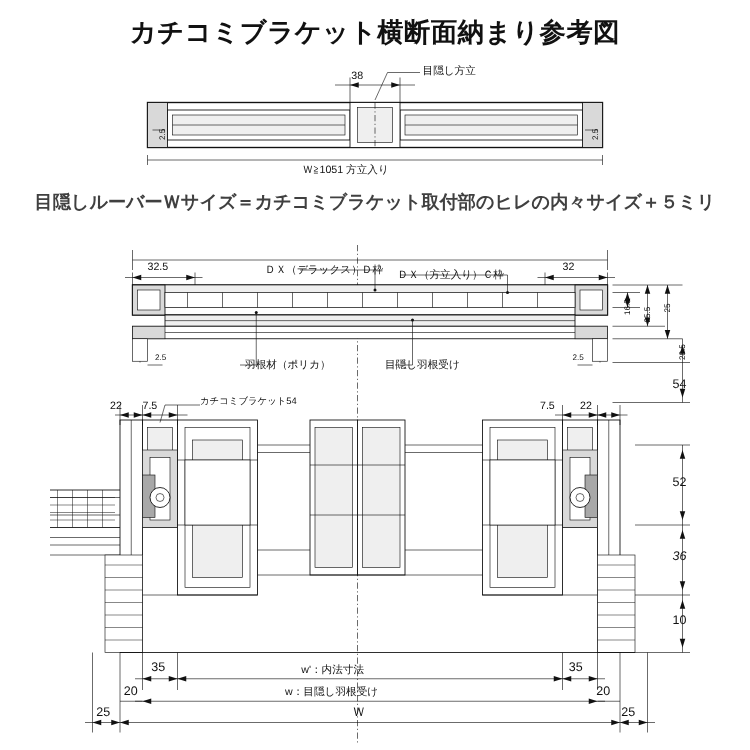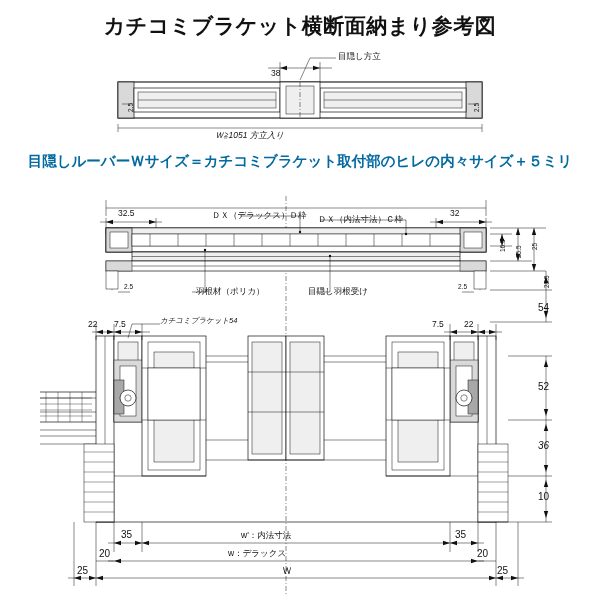--- a/index.html
+++ b/index.html
@@ -29,30 +29,30 @@
     font-weight: bold;
     letter-spacing: 0.5px;
     color: #111;
   }
   .redline {
     left: 0; top: 152px;
     width: 600px;
     text-align: center;
     font-size: 14.5px;
     font-weight: bold;
-    color: #0369a1;
+    color: #404040;
     white-space: nowrap;
   }
   .lbl {
     font-size: 8.5px;
     color: #111;
     white-space: nowrap;
     line-height: 1.05;
   }
-  .lbl.sm { font-size: 7.5px; font-style: italic; }
+  .lbl.sm { font-size: 7.5px; }
   .lbl.xs { font-size: 6.5px; }
   .lbl.md { font-size: 10px; }
   .lbl.rot {
     transform-origin: 0 0;
     transform: rotate(-90deg);
   }
   svg { position: absolute; left: 0; top: 0; }
   .st { stroke: #111; fill: none; }
   .thin { stroke-width: 0.7; }
   .vthin { stroke-width: 0.5; }
@@ -101,23 +101,23 @@
     <line x1="310" y1="58" x2="300" y2="80" class="st vthin"></line>
 
     <line x1="118" y1="124" x2="118" y2="132" class="st vthin"></line>
     <line x1="482" y1="124" x2="482" y2="132" class="st vthin"></line>
     <line x1="118" y1="128" x2="482" y2="128" class="st vthin"></line>
 
     <line x1="122" y1="104" x2="132" y2="104" class="st vthin"></line>
     <line x1="468" y1="104" x2="478" y2="104" class="st vthin"></line>
   </svg>
 
-  <div class="abs lbl" style="left:271px; top:56px;margin-top:13px;">38</div>
+  <div class="abs lbl" style="left:281px; top:56px;">38</div>
   <div class="abs lbl" style="left:338px; top:52px;">目隠し方立</div>
-  <div class="abs lbl" style="left:215px; top:131px;font-style:italic;">Ｗ≧1051 方立入り</div>
+  <div class="abs lbl" style="left:242px; top:131px;">Ｗ≧1051 方立入り</div>
   <div class="abs lbl xs rot" style="left:128px; top:112px;">2.5</div>
   <div class="abs lbl xs rot" style="left:474px; top:112px;">2.5</div>
 
   <svg width="600" height="600">
 
     <line x1="286" y1="196" x2="286" y2="596" class="st dash"></line>
 
     <rect x="106" y="228" width="380" height="24" class="st med fillwhite"></rect>
 
     <rect x="106" y="228" width="380" height="6" class="st vthin filllite"></rect>
@@ -373,21 +373,21 @@
     <path d="M96,578 l-7,-2.2 l0,4.4 z" fill="#111"></path>
     <path d="M496,578 l7,-2.2 l0,4.4 z" fill="#111"></path>
     <path d="M518,578 l-7,-2.2 l0,4.4 z" fill="#111"></path>
   </svg>
 
 
   <div class="abs lbl" style="left:118px; top:209px;">32.5</div>
   <div class="abs lbl" style="left:450px; top:209px;">32</div>
 
   <div class="abs lbl" style="left:212px; top:211px;">ＤＸ（デラックス）Ｄ枠</div>
-  <div class="abs lbl" style="left:318px; top:215px;">ＤＸ（内法寸法）Ｃ枠</div>
+  <div class="abs lbl" style="left:318px; top:215px;">ＤＸ（方立入り）Ｃ枠</div>
 
   <div class="abs lbl xs rot" style="left:500px; top:252px;">16.5</div>
   <div class="abs lbl xs rot" style="left:516px; top:258px;">25.5</div>
   <div class="abs lbl xs rot" style="left:532px; top:250px;">25</div>
   <div class="abs lbl xs rot" style="left:544px; top:288px;">28.5</div>
 
   <div class="abs lbl xs" style="left:124px; top:284px;">2.5</div>
   <div class="abs lbl xs" style="left:458px; top:284px;">2.5</div>
 
   <div class="abs lbl" style="left:196px; top:287px;">羽根材（ポリカ）</div>
@@ -405,16 +405,16 @@
   <div class="abs lbl md" style="left:538px; top:492px;">10</div>
 
   <div class="abs lbl md" style="left:121px; top:530px;">35</div>
   <div class="abs lbl md" style="left:455px; top:530px;">35</div>
   <div class="abs lbl md" style="left:99px; top:549px;">20</div>
   <div class="abs lbl md" style="left:477px; top:549px;">20</div>
   <div class="abs lbl md" style="left:77px; top:566px;">25</div>
   <div class="abs lbl md" style="left:497px; top:566px;">25</div>
 
   <div class="abs lbl" style="left:241px; top:531px;">w'：内法寸法</div>
-  <div class="abs lbl" style="left:228px; top:549px;">w：デラックス</div>
+  <div class="abs lbl" style="left:228px; top:549px;">w：目隠し羽根受け</div>
   <div class="abs lbl md" style="left:282px; top:566px;">Ｗ</div>
 
 </div>
 
 </body></html>

